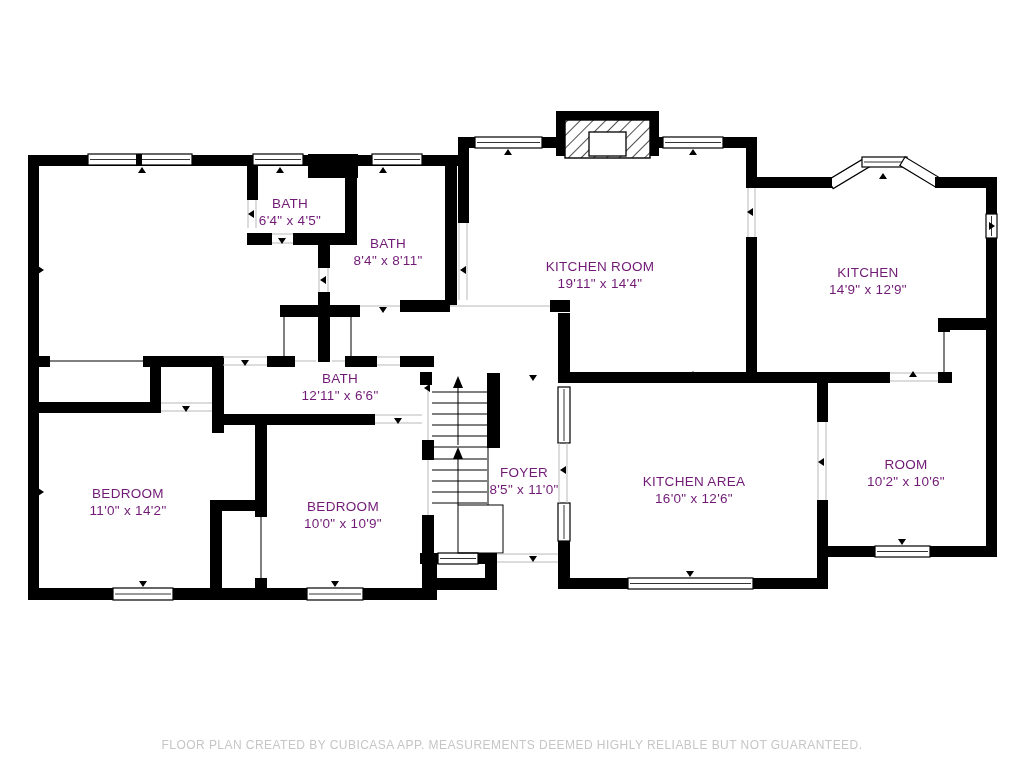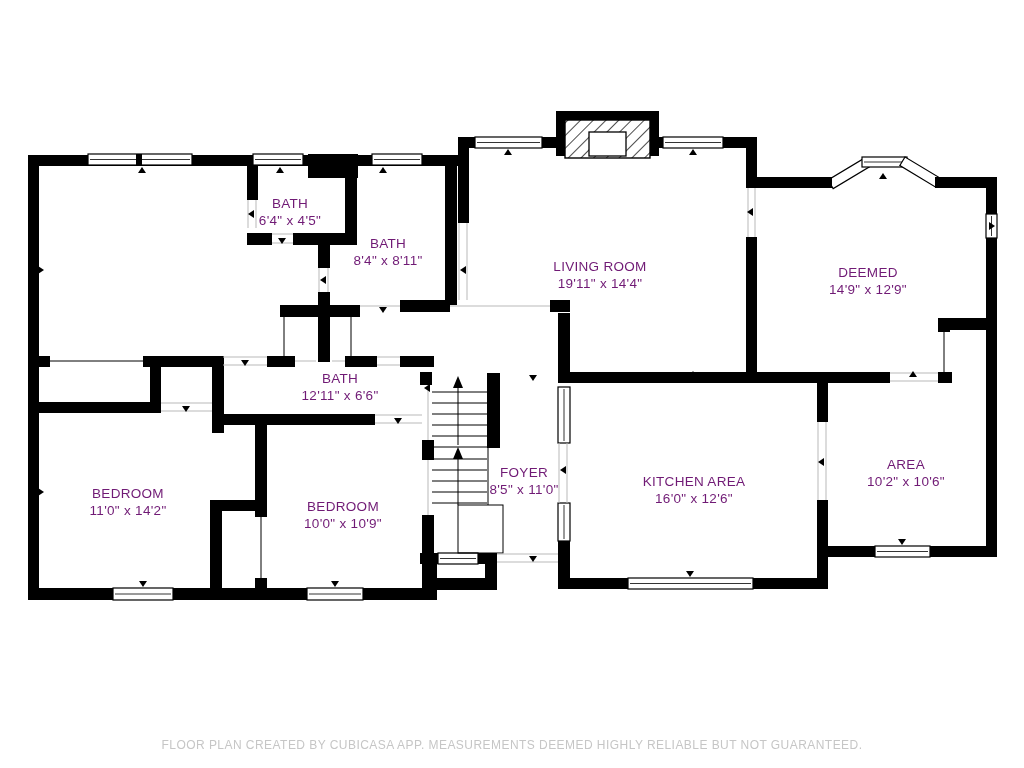--- a/index.html
+++ b/index.html
@@ -245,25 +245,25 @@
 
   <div class="room-label" style="left:290px;top:195px">
     <div class="room-name">BATH</div>
     <div class="room-dims">6'4" x 4'5"</div>
   </div>
   <div class="room-label" style="left:388px;top:235px">
     <div class="room-name">BATH</div>
     <div class="room-dims">8'4" x 8'11"</div>
   </div>
   <div class="room-label" style="left:600px;top:258px">
-    <div class="room-name">LIVING ROOM</div>
+    <div class="room-name">KITCHEN ROOM</div>
     <div class="room-dims">19'11" x 14'4"</div>
   </div>
   <div class="room-label" style="left:868px;top:264px">
-    <div class="room-name">DEEMED</div>
+    <div class="room-name">KITCHEN</div>
     <div class="room-dims">14'9" x 12'9"</div>
   </div>
   <div class="room-label" style="left:340px;top:370px">
     <div class="room-name">BATH</div>
     <div class="room-dims">12'11" x 6'6"</div>
   </div>
   <div class="room-label" style="left:128px;top:485px">
     <div class="room-name">BEDROOM</div>
     <div class="room-dims">11'0" x 14'2"</div>
   </div>
@@ -273,18 +273,18 @@
   </div>
   <div class="room-label" style="left:524px;top:464px">
     <div class="room-name">FOYER</div>
     <div class="room-dims">8'5" x 11'0"</div>
   </div>
   <div class="room-label" style="left:694px;top:473px">
     <div class="room-name">KITCHEN AREA</div>
     <div class="room-dims">16'0" x 12'6"</div>
   </div>
   <div class="room-label" style="left:906px;top:456px">
-    <div class="room-name">AREA</div>
+    <div class="room-name">ROOM</div>
     <div class="room-dims">10'2" x 10'6"</div>
   </div>
 
   <div id="footer-note">FLOOR PLAN CREATED BY CUBICASA APP. MEASUREMENTS DEEMED HIGHLY RELIABLE BUT NOT GUARANTEED.</div>
 </div>
 
 </body></html>

